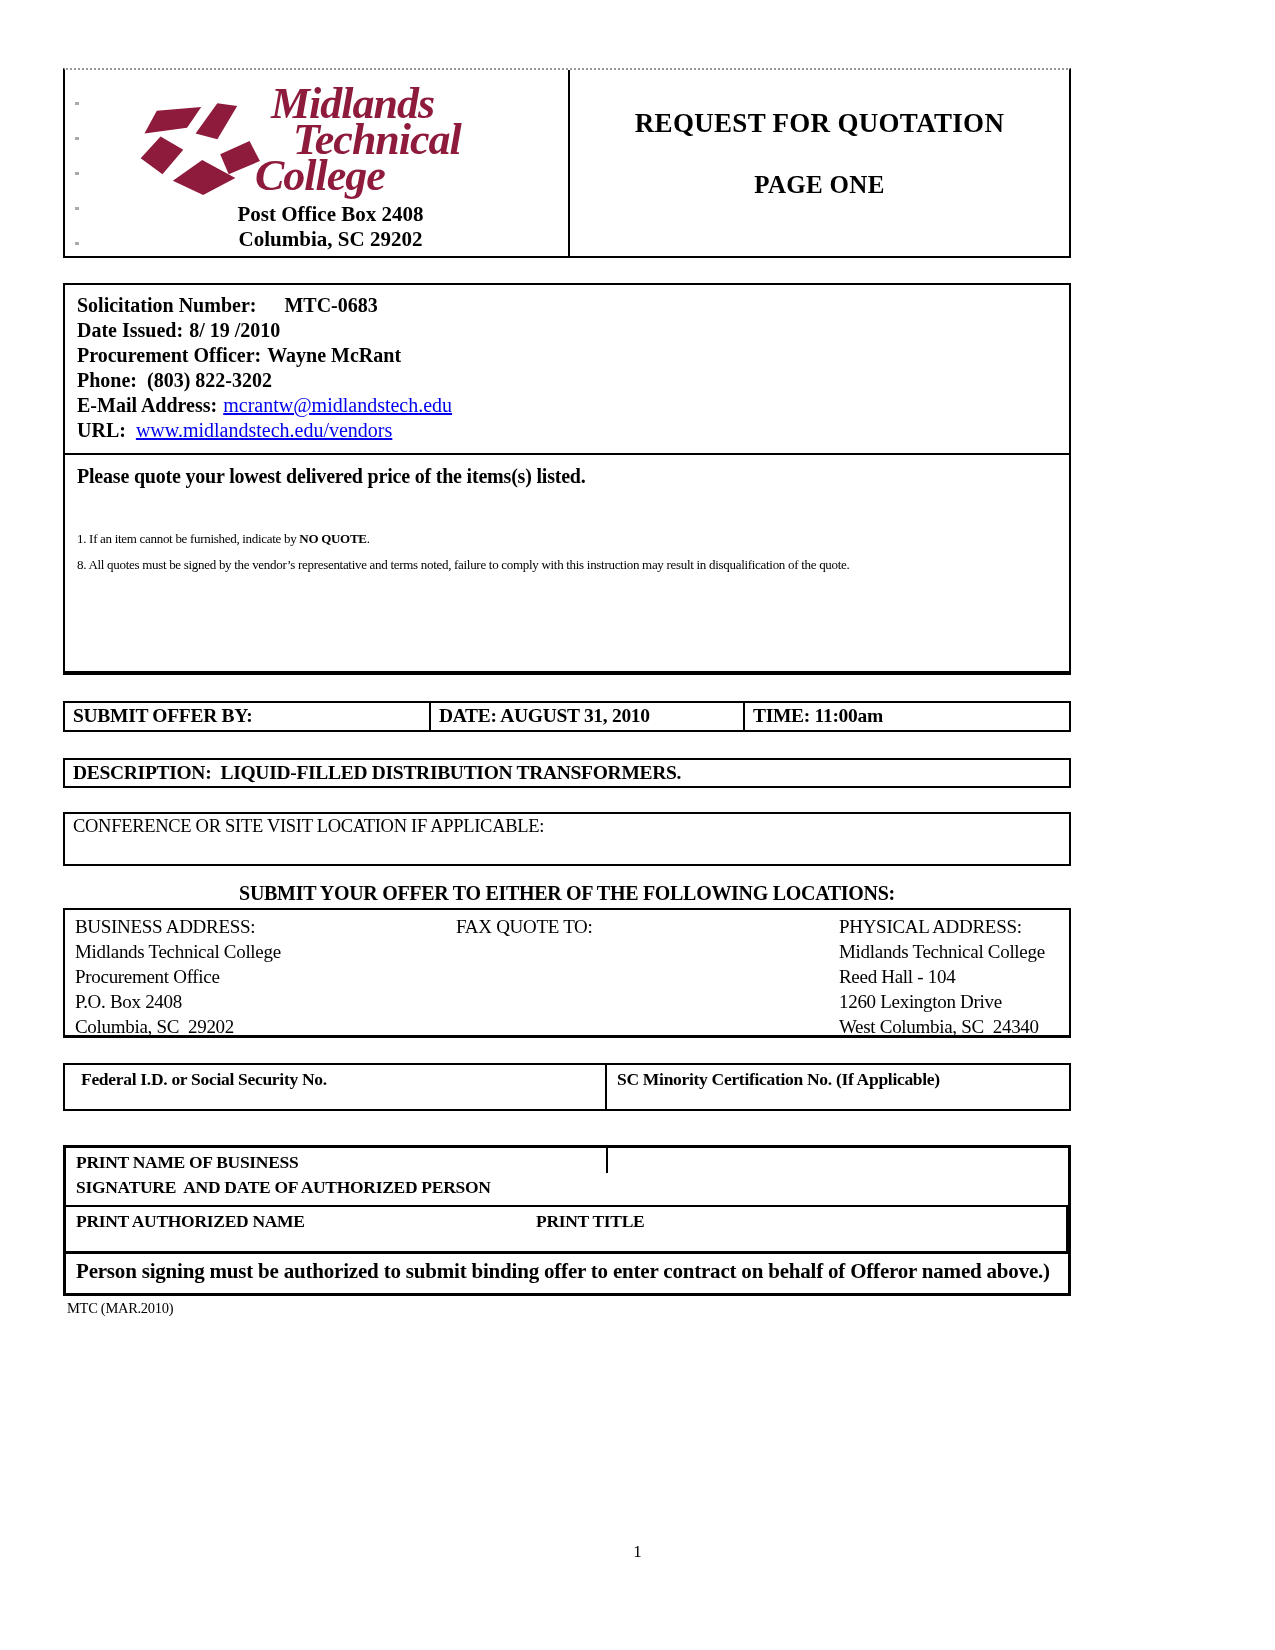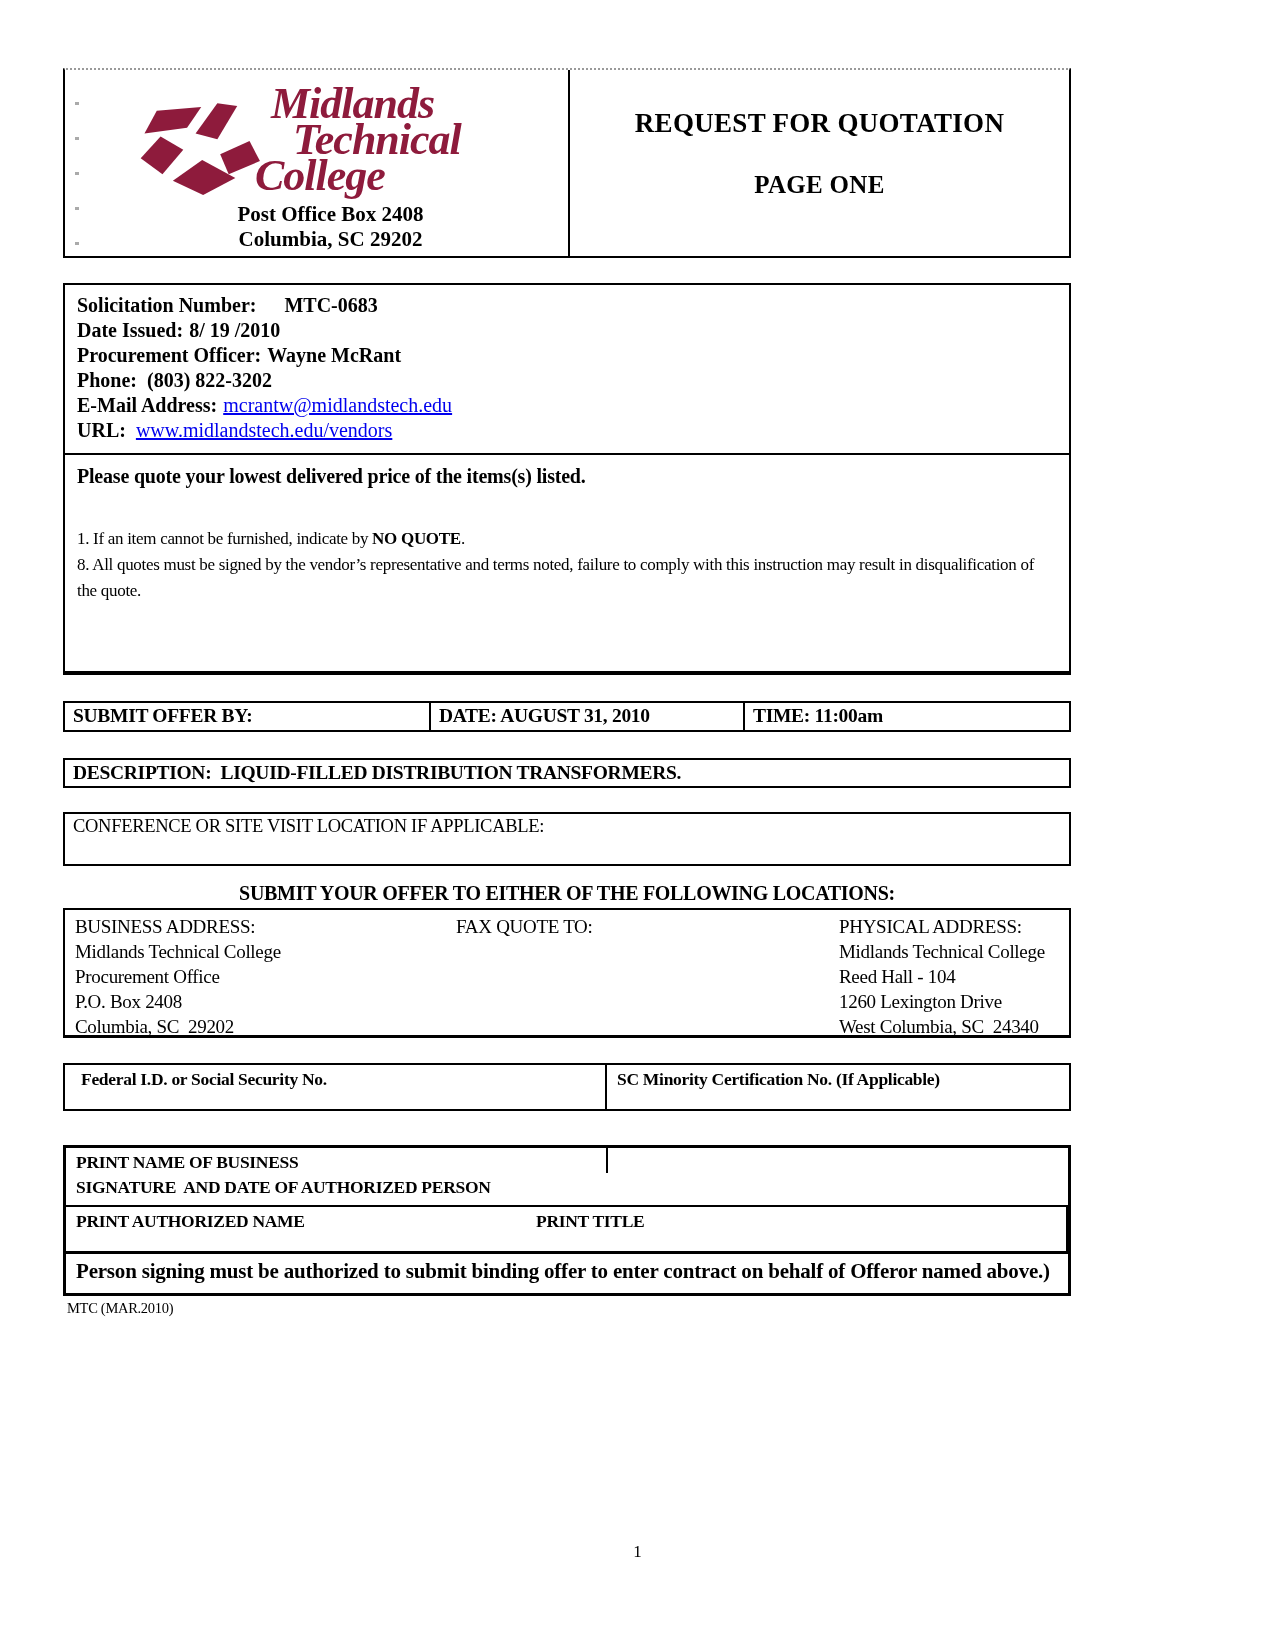--- a/index.html
+++ b/index.html
@@ -31,21 +31,21 @@
   .sol-box { margin-top:25px; border:2px solid #000; padding:8px 12px 10px 12px; }
   .sol-line { font-size:20px; line-height:25px; font-weight:bold; }
   .sol-line .val { font-weight:bold; }
   .sp { display:inline-block; width:10px; }
   .sp-lg { display:inline-block; width:28px; }
   a.doclink { color:#0000EE; text-decoration:underline; font-weight:normal; cursor:pointer; }
 
   
   .instr-box { margin-top:-2px; border:2px solid #000; border-bottom-width:4px; padding:10px 12px; height:222px; }
   .instr-intro { font-weight:bold; font-size:20px; letter-spacing:-0.2px; }
-  .instr-items { margin-top:38px; font-size:17px; line-height:26px; letter-spacing:-0.3px; }
+  .instr-items { margin-top:38px; font-size:13px; line-height:26px; letter-spacing:-0.3px; }
 
   
   .submit-row { margin-top:26px; display:flex; border:2px solid #000; height:31px; }
   .submit-cell { font-weight:bold; font-size:19.5px; letter-spacing:-0.3px; padding:2px 0 0 8px; }
   .submit-c1 { width:366px; border-right:2px solid #000; }
   .submit-c2 { width:314px; border-right:2px solid #000; }
   .submit-c3 { flex:1; }
 
   
   .desc-row { margin-top:26px; border:2px solid #000; height:30px; padding:2px 0 0 8px;

